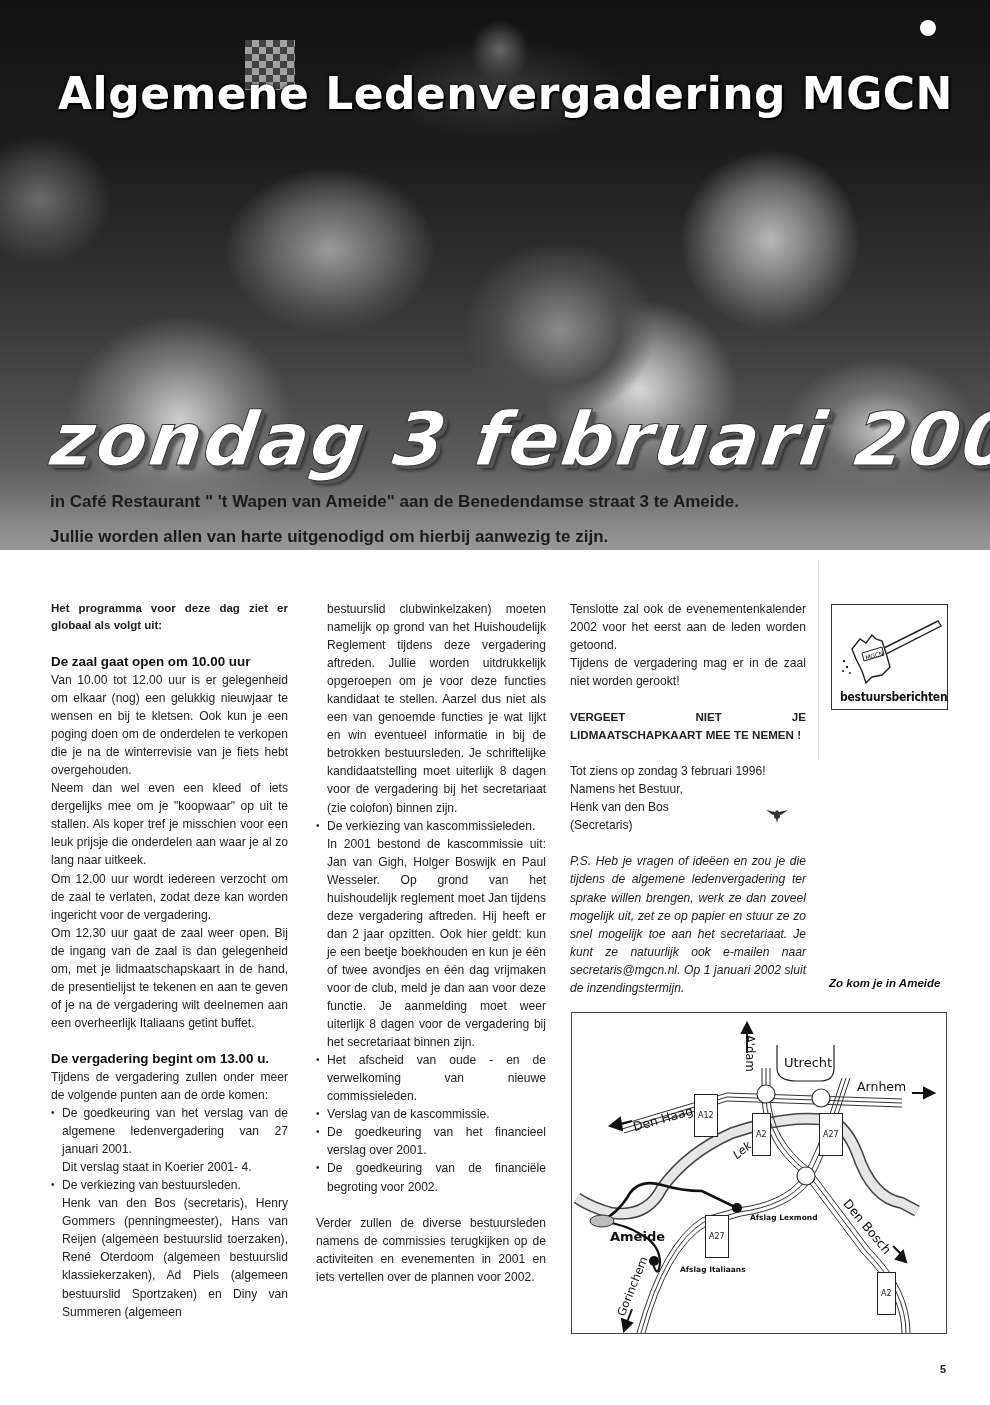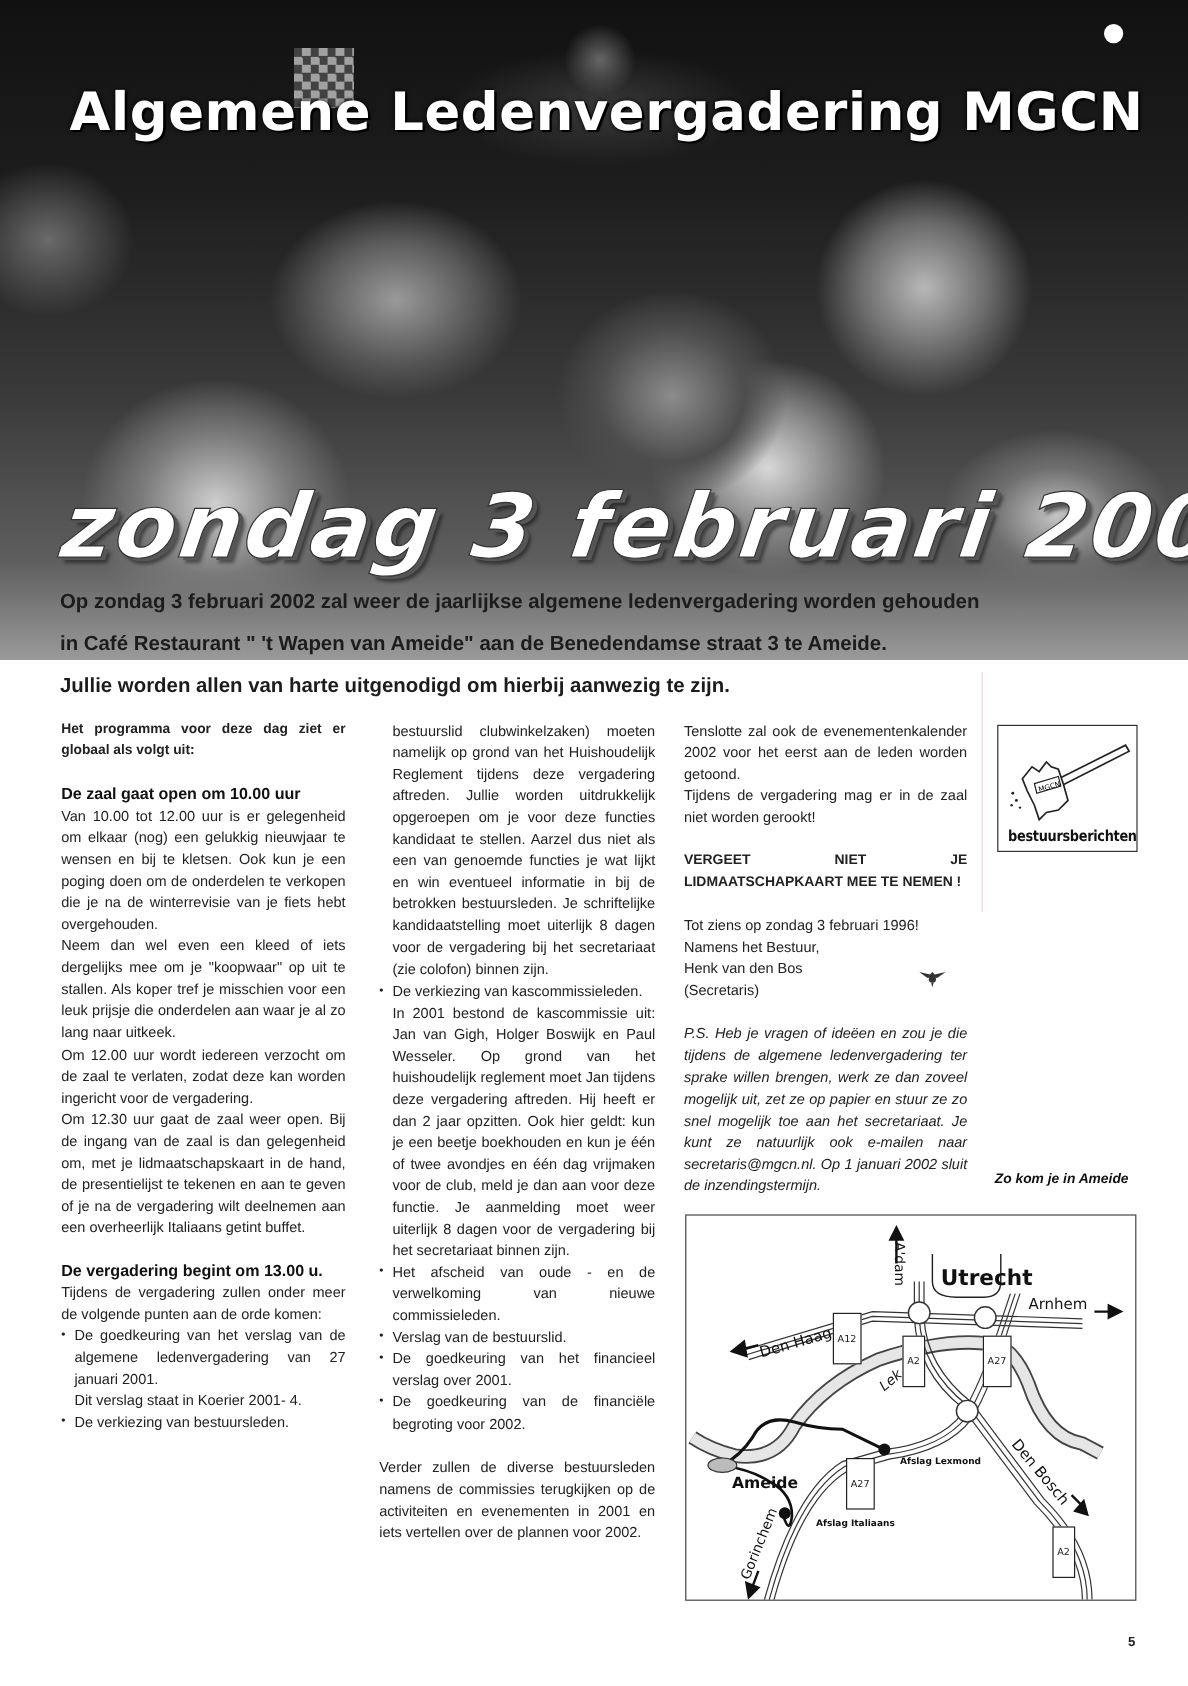--- a/index.html
+++ b/index.html
@@ -69,21 +69,20 @@
 
 <div class="hero">
   <div class="checker"></div>
   <div class="spot" style="left:470px;top:20px;width:60px;height:60px;background:radial-gradient(#666,transparent 70%);"></div>
   <div class="spot" style="left:920px;top:20px;width:16px;height:16px;background:#fff;"></div>
   <div class="hero-title">Algemene Ledenvergadering MGCN</div>
   <div class="hero-date">zondag 3 februari 2002</div>
 </div>
 
 <div class="intro">
-  <p>Op zondag 3 februari 2002 zal weer de jaarlijkse algemene ledenvergadering worden gehouden</p>
   <p>in Café Restaurant " 't Wapen van Ameide" aan de Benedendamse straat 3 te Ameide.</p>
   <p>Jullie worden allen van harte uitgenodigd om hierbij aanwezig te zijn.</p>
 </div>
 
 <div class="margin-line"></div>
 
 <div class="col col1">
   <p class="lead">Het programma voor deze dag ziet er globaal als volgt uit:</p>
   <h3>De zaal gaat open om 10.00 uur</h3>
   <p>Van 10.00 tot 12.00 uur is er gelegenheid om elkaar (nog) een gelukkig nieuwjaar te wensen en bij te kletsen. Ook kun je een poging doen om de onderdelen te verkopen die je na de winterrevisie van je fiets hebt overgehouden.</p>
@@ -93,33 +92,34 @@
   <div class="gap"></div>
   <h3>De vergadering begint om 13.00 u.</h3>
   <p>Tijdens de vergadering zullen onder meer de volgende punten aan de orde komen:</p>
   <ul>
     <li>
       <span>De goedkeuring van het verslag van de algemene ledenvergadering van 27 januari 2001.</span><br>
       <span>Dit verslag staat in Koerier 2001- 4.</span>
     </li>
     <li>
       <span>De verkiezing van bestuursleden.</span><br>
+      <span>Henk van den Bos (secretaris), Henry Gommers (penningmeester), Hans van Reijen (algemeen bestuurslid toerzaken), René Oterdoom (algemeen bestuurslid klassiekerzaken), Ad Piels (algemeen bestuurslid Sportzaken) en Diny van Summeren (algemeen</span>
     </li>
   </ul>
 </div>
 
 <div class="col col2">
   <p style="padding-left:11px">bestuurslid clubwinkelzaken) moeten namelijk op grond van het Huishoudelijk Reglement tijdens deze vergadering aftreden. Jullie worden uitdrukkelijk opgeroepen om je voor deze functies kandidaat te stellen. Aarzel dus niet als een van genoemde functies je wat lijkt en win eventueel informatie in bij de betrokken bestuursleden. Je schriftelijke kandidaatstelling moet uiterlijk 8 dagen voor de vergadering bij het secretariaat (zie colofon) binnen zijn.</p>
   <ul>
     <li>
       <span>De verkiezing van kascommissieleden.</span><br>
       <span>In 2001 bestond de kascommissie uit: Jan van Gigh, Holger Boswijk en Paul Wesseler. Op grond van het huishoudelijk reglement moet Jan tijdens deze vergadering aftreden. Hij heeft er dan 2 jaar opzitten. Ook hier geldt: kun je een beetje boekhouden en kun je één of twee avondjes en één dag vrijmaken voor de club, meld je dan aan voor deze functie. Je aanmelding moet weer uiterlijk 8 dagen voor de vergadering bij het secretariaat binnen zijn.</span>
     </li>
     <li>Het afscheid van oude - en de verwelkoming van nieuwe commissieleden.</li>
-    <li>Verslag van de bestuurslid.</li>
+    <li>Verslag van de kascommissie.</li>
     <li>De goedkeuring van het financieel verslag over 2001.</li>
     <li>De goedkeuring van de financiële begroting voor 2002.</li>
   </ul>
   <div class="gap"></div>
   <p>Verder zullen de diverse bestuursleden namens de commissies terugkijken op de activiteiten en evenementen in 2001 en iets vertellen over de plannen voor 2002.</p>
 </div>
 
 <div class="col col3">
   <p>Tenslotte zal ook de evenementenkalender 2002 voor het eerst aan de leden worden getoond.</p>
   <p>Tijdens de vergadering mag er in de zaal niet worden gerookt!</p>
@@ -193,21 +193,21 @@
     <circle cx="82" cy="248" r="5" fill="#111"></circle>
 
     <path d="M175 40 L175 14 M170 20 L175 10 L180 20 Z" stroke="#111" stroke-width="2" fill="#111"></path>
     <path d="M340 80 L356 80 M352 75 L362 80 L352 85 Z" stroke="#111" stroke-width="2" fill="#111"></path>
     <path d="M60 108 L44 112 M48 105 L38 113 L50 117 Z" stroke="#111" stroke-width="2" fill="#111"></path>
     <path d="M321 233 L331 243 M324 246 L334 249 L331 238 Z" stroke="#111" stroke-width="2" fill="#111"></path>
     <path d="M60 296 L54 312 M50 306 L52 318 L60 310 Z" stroke="#111" stroke-width="2" fill="#111"></path>
   </svg>
 
   <div class="lbl" style="left:162px;top:22px;transform:rotate(90deg);transform-origin:left top;left:185px;">A'dam</div>
-  <div class="lbl" style="left:212px;top:42px;font-size:18px;font-weight:bold;">Utrecht</div>
+  <div class="lbl" style="left:212px;top:42px;font-size:13px;">Utrecht</div>
   <div class="lbl" style="left:285px;top:66px;font-size:12.5px;">Arnhem</div>
   <div class="lbl" style="left:60px;top:98px;transform:rotate(-16deg);font-size:12.5px;">Den Haag</div>
   <div class="lbl" style="left:160px;top:130px;transform:rotate(-40deg);font-style:italic;">Lek</div>
   <div class="lbl" style="left:262px;top:206px;transform:rotate(50deg);font-size:12.5px;">Den Bosch</div>
   <div class="lbl b" style="left:38px;top:216px;font-size:13px;">Ameide</div>
   <div class="lbl" style="left:42px;top:300px;transform:rotate(-68deg);transform-origin:left top;">Gorinchem</div>
   <div class="lbl small" style="left:178px;top:200px;">Afslag Lexmond</div>
   <div class="lbl small" style="left:108px;top:252px;">Afslag Italiaans</div>
 
   <div class="road-shield" style="left:122px;top:81px;">A12</div>

